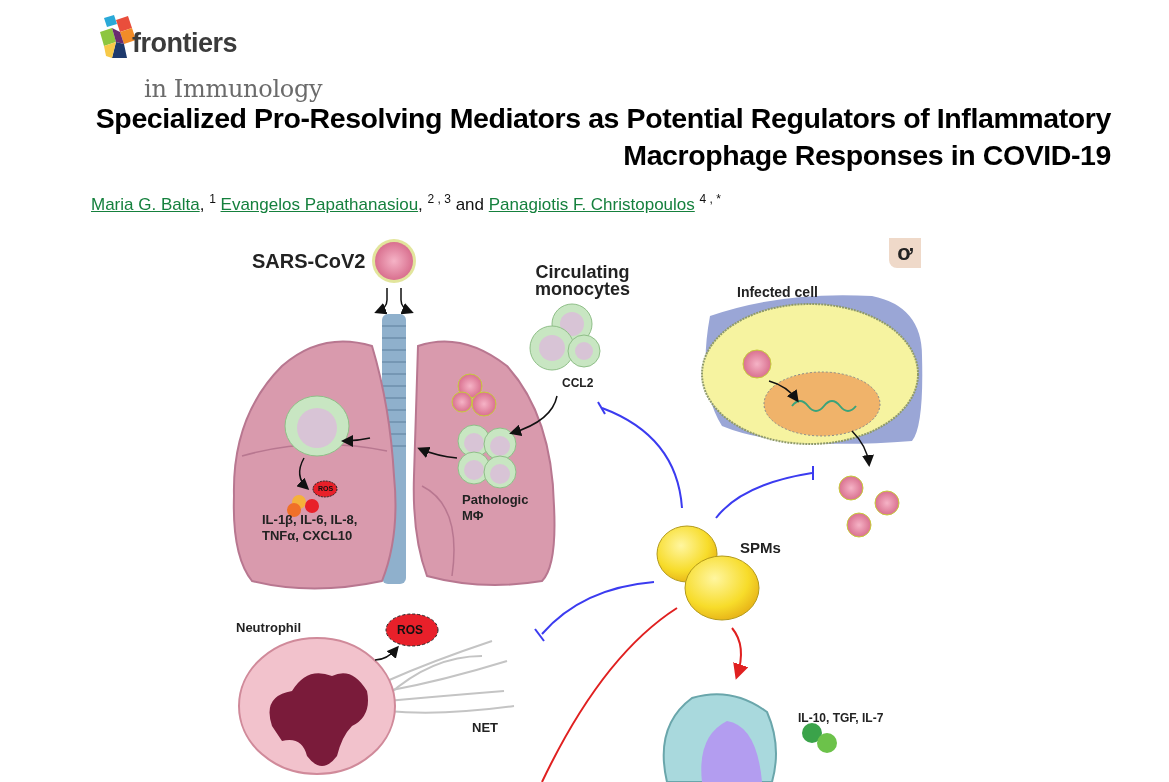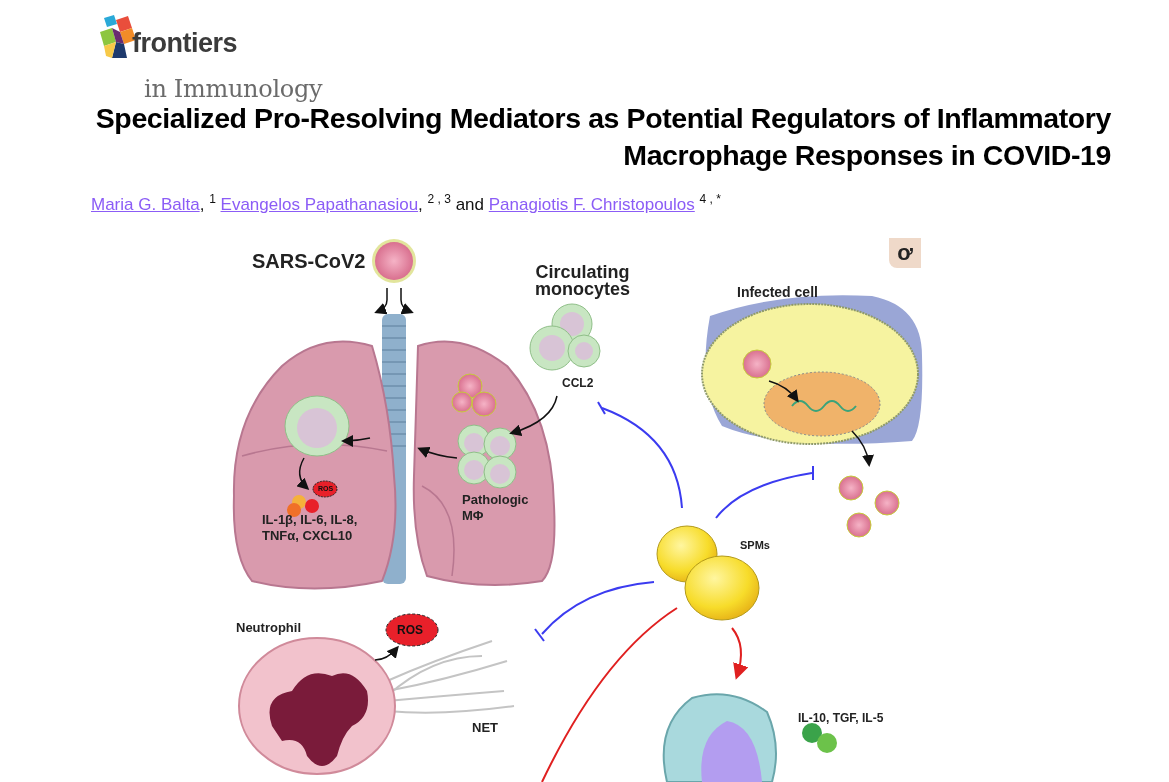--- a/index.html
+++ b/index.html
@@ -3,21 +3,21 @@
 <meta charset="utf-8">
 <style>
   html, body { margin:0; padding:0; background:#ffffff; }
   body { width:1169px; height:782px; position:relative; overflow:hidden; font-family:"Liberation Sans", sans-serif; color:#111; }
   .logo { position:absolute; left:100px; top:14px; width:260px; height:72px; }
   .logo-mark { position:absolute; left:0; top:0; width:42px; height:46px; }
   .logo-word { position:absolute; left:32px; top:14px; font-family:"Liberation Sans", sans-serif; font-weight:bold; font-size:27px; letter-spacing:-0.5px; color:#3b3b3b; }
   .logo-sub { position:absolute; left:44px; top:42px; font-family:"DejaVu Serif", serif; font-size:24px; color:#6b6b6b; letter-spacing:-0.3px;margin-top:19px; }
   .title { position:absolute; left:91px; top:100px; width:1020px; font-family:"Liberation Sans", sans-serif; font-weight:bold; font-size:28.5px; line-height:37px; letter-spacing:-0.4px; color:#000; margin:0;text-align:right; }
   .authors { position:absolute; left:91px; top:195px; font-size:17px; color:#111; white-space:nowrap; }
-  .authors a { color:#8b5cf6; text-decoration:underline; }
+  .authors a { color:#15803d; text-decoration:underline; }
   .authors sup { font-size:12px; vertical-align:7px; line-height:0; }
   .figure { position:absolute; left:222px; top:236px; width:720px; height:546px; }
   .figure svg { position:absolute; left:0; top:0; }
   .lbl { position:absolute; font-family:"Liberation Sans", sans-serif; font-weight:bold; color:#222; white-space:nowrap; }
   .zoom-btn { position:absolute; left:667px; top:2px; width:32px; height:30px; background:#efd9c9; border-radius:0 0 0 8px; display:flex; align-items:center; justify-content:center; font-weight:bold; font-size:22px; color:#222; }
 </style>
 </head>
 <body>
 
 <div class="logo">
@@ -192,22 +192,22 @@
   <div class="lbl" style="left:515px;top:48px;font-size:14px;">Infected cell</div>
   <div class="lbl" style="left:240px;top:256px;font-size:13px;line-height:16px;">
     <div>Pathologic</div>
     <div>MΦ</div>
   </div>
   <div class="lbl" style="left:96px;top:249px;font-size:7px;color:#111;">ROS</div>
   <div class="lbl" style="left:40px;top:276px;font-size:13px;line-height:16px;">
     <div>IL-1β, IL-6, IL-8,</div>
     <div>TNFα, CXCL10</div>
   </div>
-  <div class="lbl" style="left:518px;top:303px;font-size:11px;">SPMs</div>
+  <div class="lbl" style="left:518px;top:303px;font-size:15px;">SPMs</div>
   <div class="lbl" style="left:14px;top:384px;font-size:13px;">Neutrophil</div>
   <div class="lbl" style="left:175px;top:387px;font-size:12px;color:#111;">ROS</div>
   <div class="lbl" style="left:250px;top:484px;font-size:13px;">NET</div>
-  <div class="lbl" style="left:576px;top:475px;font-size:12px;">IL-10, TGF, IL-5</div>
+  <div class="lbl" style="left:576px;top:475px;font-size:12px;">IL-10, TGF, IL-7</div>
 
   <div class="zoom-btn">
     <span>ơ</span>
   </div>
 </div>
 
 </body></html>

